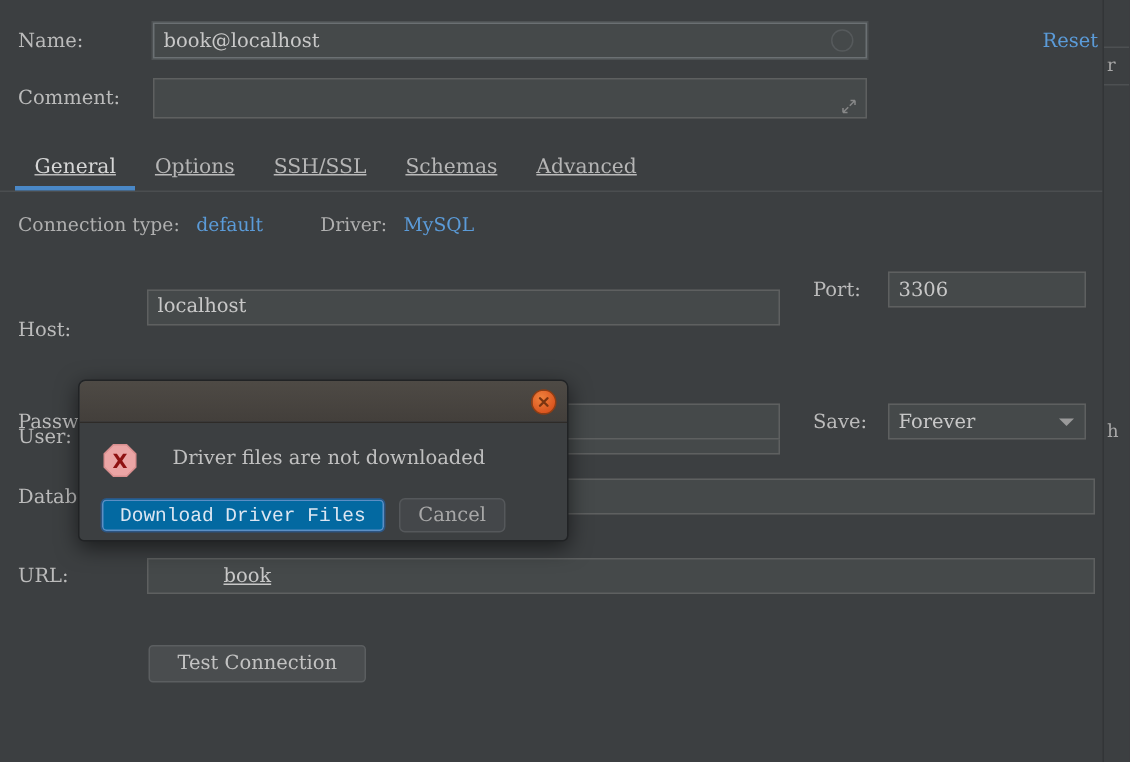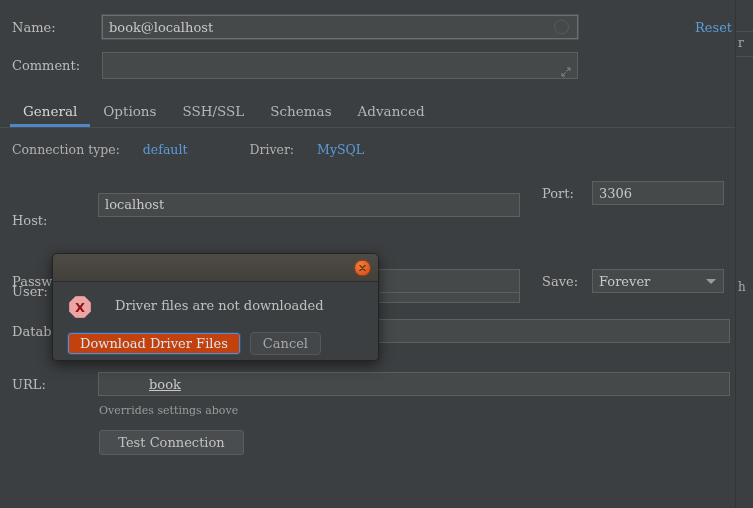--- a/index.html
+++ b/index.html
@@ -81,20 +81,21 @@
   #tabs {
     position: absolute;
     left: 0; top: 98px;
     width: 736px;
     height: 30px;
     border-bottom: 1px solid #4b4e50;
     display: flex;
     align-items: flex-end;
     padding-left: 10px;
     box-sizing: border-box;
+    text-decoration: underline;
   }
   .tab {
     font-size: 13.5px;
     color: #b5b5b5;
     padding: 4px 13px 8px 13px;
     position: relative;
     font-family: "DejaVu Serif", "Liberation Serif", serif;
     white-space: nowrap;
   }
   .tab.active { color: #d6d6d6; }
@@ -106,21 +107,21 @@
     background: #4a88c7;
   }
 
   
   #conn-line {
     position: absolute;
     left: 12px; top: 142px;
     font-size: 12.5px;
     display: flex;
     align-items: center;
-    gap: 23px;
+    gap: 11px;
     white-space: nowrap;
   }
   .link {
     color: #5b9bd8;
     cursor: pointer;
   }
   .muted { color: #b0b0b0; }
   .gap { display: inline-block; width: 16px; }
 
   
@@ -272,25 +273,26 @@
     border-radius: 4px;
     font-size: 13px;
     display: inline-flex;
     align-items: center;
     justify-content: center;
     padding: 0 12px;
     font-family: "DejaVu Serif", "Liberation Serif", serif;
     white-space: nowrap;
   }
   .dlg-btn.primary {
-    background: #c2410c;
+    background: #0369a1;
     border: 1px solid #2d5party;
     border: 1px solid #2d5582;
     color: #dce6f2;
     box-shadow: inset 0 0 0 1px #5b8ec4;
+    font-family: Liberation Mono, monospace;
   }
   .dlg-btn.secondary {
     background: #44474a;
     border: 1px solid #55585b;
     color: #a8a8a8;
   }
 </style>
 </head>
 <body>
 
@@ -377,21 +379,20 @@
     </div>
   </div>
 
   <div class="row" style="left:12px; top:372px;">
     <div class="lbl" style="width:86px;">URL:</div>
     <div class="field" style="width:632px;">
         <span class="val underline">book</span>
     </div>
   </div>
 
-  <div class="hint" style="left:99px; top:404px;">Overrides settings above</div>
 
   <div class="btn" style="position:absolute; left:99px; top:430px; width:145px;">Test Connection</div>
 </div>
 
 <div id="right-strip">
   <div class="hline" style="top:31px;"></div>
   <div class="frag" style="left:2px; top:36px;">r</div>
   <div class="hline" style="top:56px;"></div>
   <div class="frag" style="left:2px; top:280px;">h</div>
 </div>

